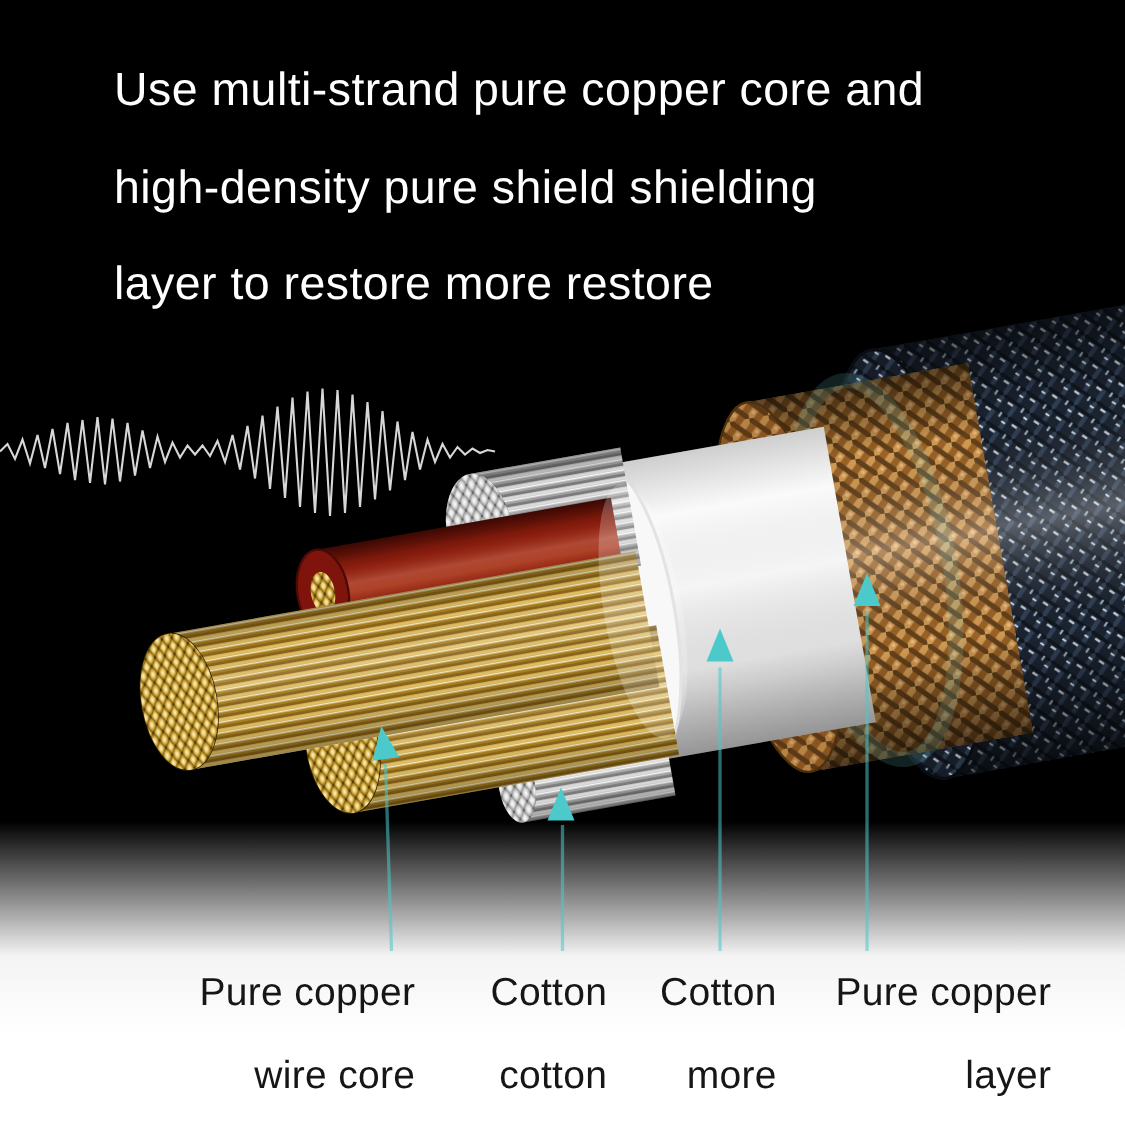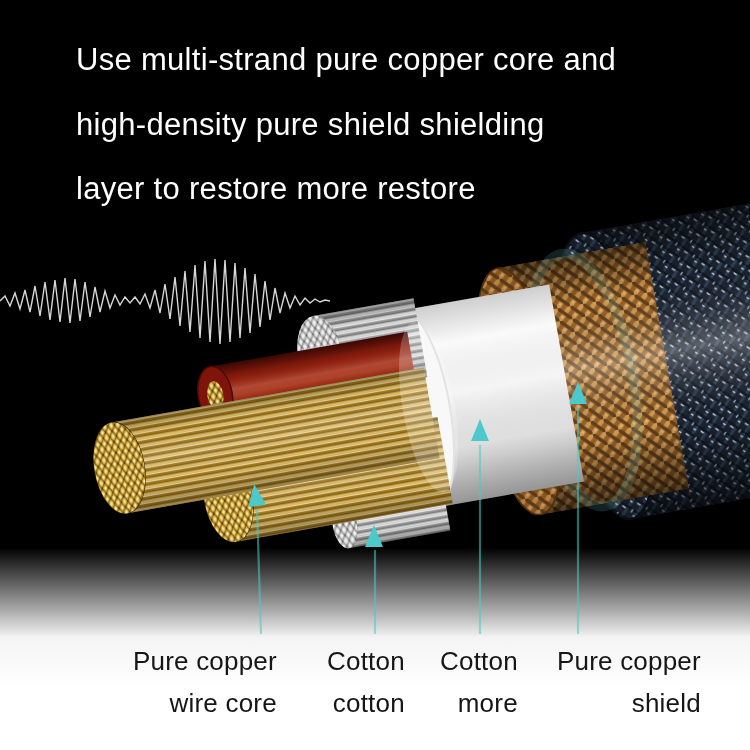--- a/index.html
+++ b/index.html
@@ -10,21 +10,21 @@
   }
   svg.art{position:absolute;left:0;top:0;display:block;}
   .headline{
     position:absolute;left:76px;top:28px;z-index:3;
     color:#ffffff;font-size:31px;line-height:64.5px;font-weight:400;letter-spacing:.3px;
   }
   .label{
     position:absolute;top:646px;z-index:3;
     color:#161616;font-size:26px;line-height:30px;letter-spacing:.2px;text-align:right;
   }
-  .label .l2{margin-top:12px;}
+  .label .l2{margin-top:25px;}
 </style>
 </head>
 <body>
 
 <div class="stage">
 
   <div class="headline">
     <div>Use multi-strand pure copper core and</div>
     <div>high-density pure shield shielding</div>
     <div>layer to restore more restore</div>
@@ -210,16 +210,16 @@
   <div class="label" style="left:327px">
     <div class="l1">Cotton</div>
     <div class="l2">cotton</div>
   </div>
   <div class="label" style="left:440px">
     <div class="l1">Cotton</div>
     <div class="l2">more</div>
   </div>
   <div class="label" style="left:557px">
     <div class="l1">Pure copper</div>
-    <div class="l2">shield</div>
+    <div class="l2">layer</div>
   </div>
 
 </div>
 
 </body></html>

